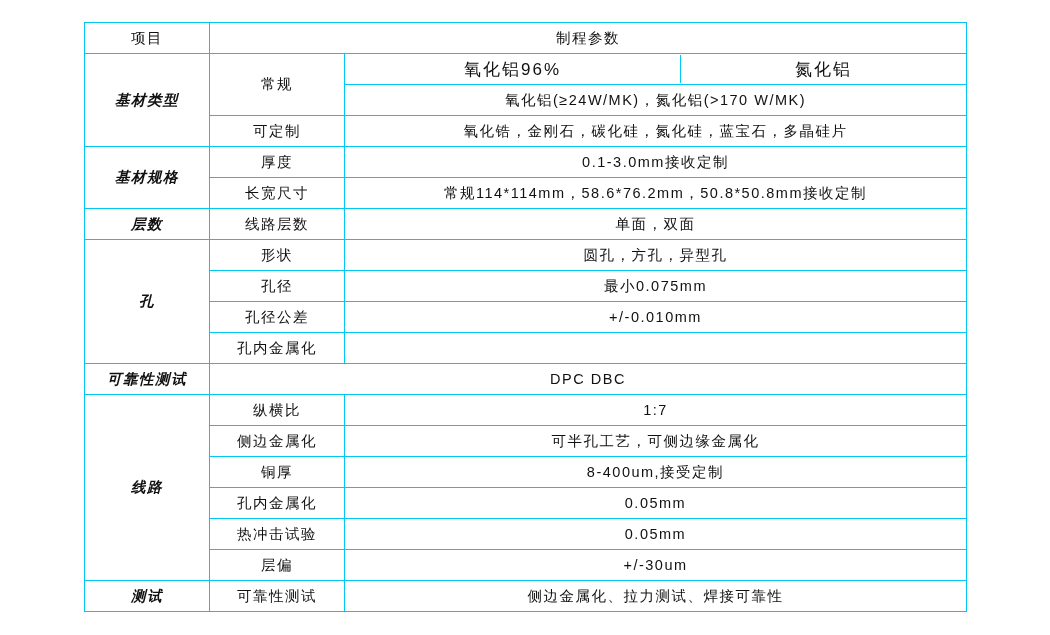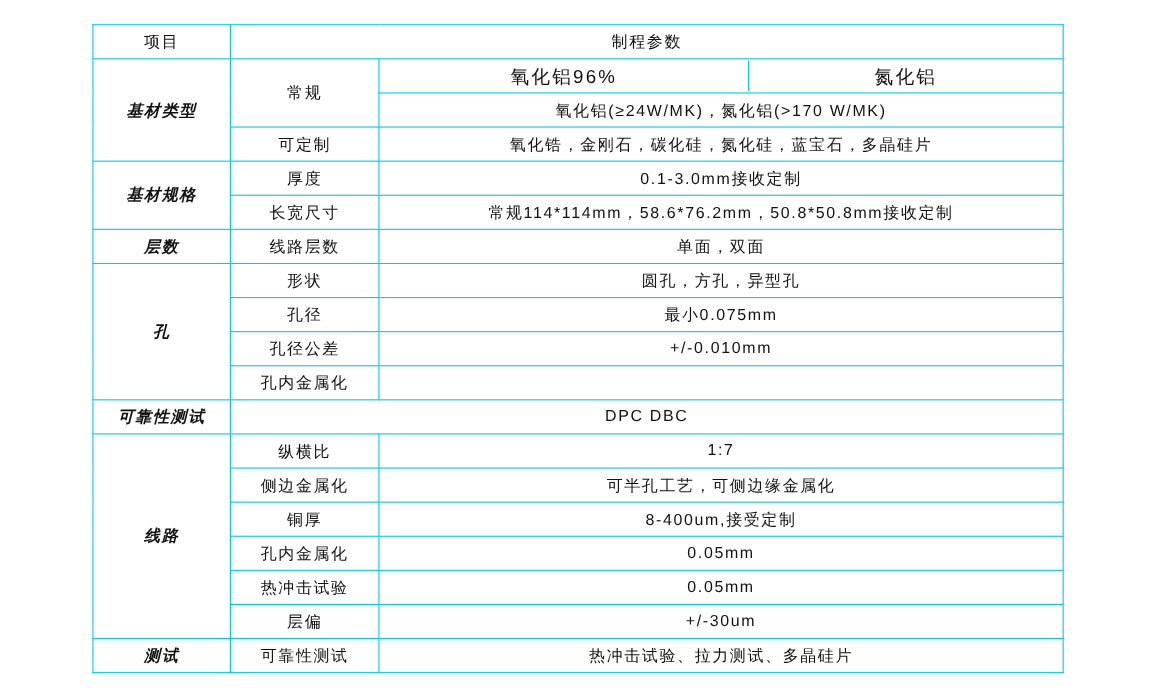--- a/index.html
+++ b/index.html
@@ -181,17 +181,17 @@
     </tr>
 
     <tr>
       <td class="sub">层偏</td>
       <td class="val">+/-30um</td>
     </tr>
 
     <tr>
       <td class="cat">测试</td>
       <td class="sub">可靠性测试</td>
-      <td class="val">热冲击试验、拉力测试、多晶硅片</td>
+      <td class="val">侧边金属化、拉力测试、焊接可靠性</td>
     </tr>
   </tbody>
 </table>
 </div>
 
 </body></html>

